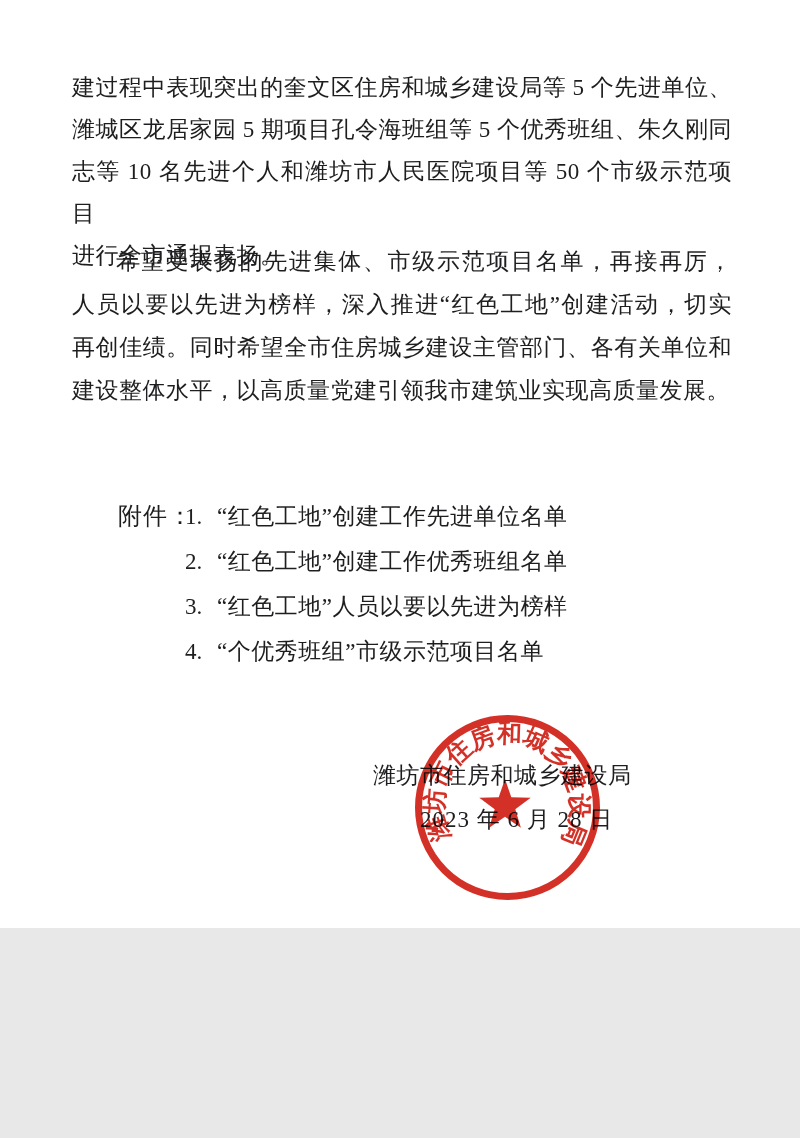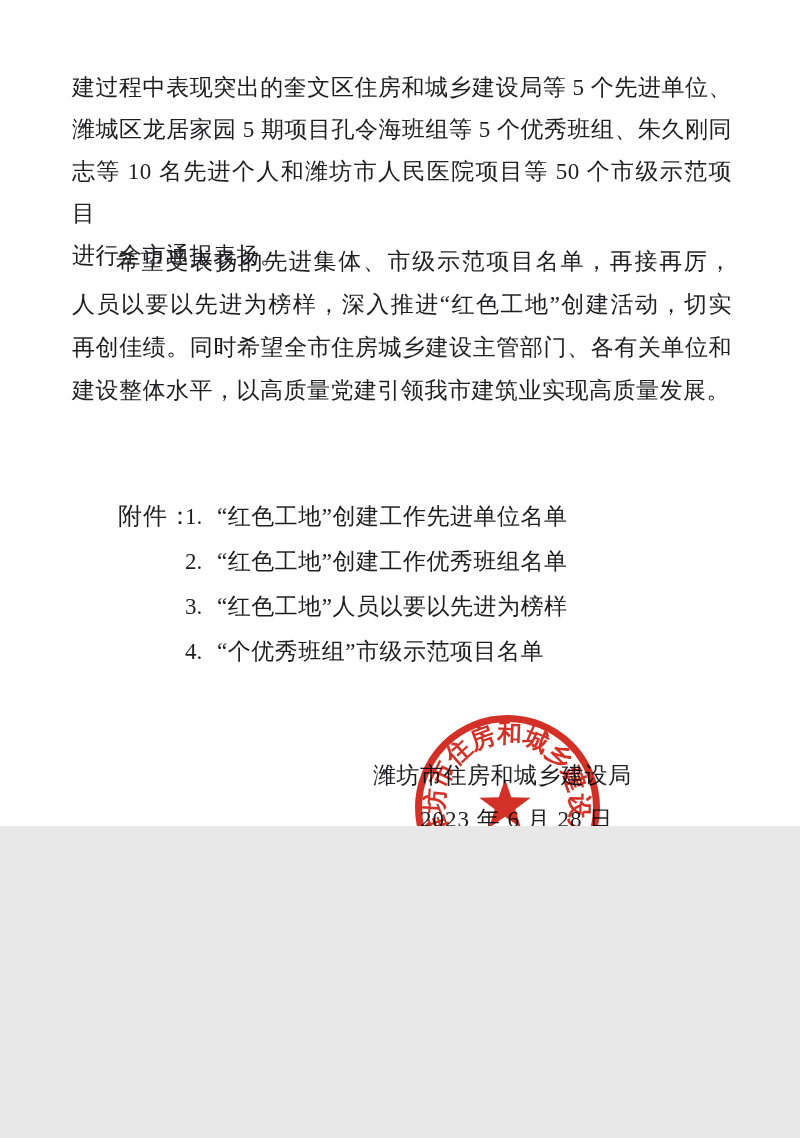--- a/index.html
+++ b/index.html
@@ -1,18 +1,18 @@
 <!DOCTYPE html>
 <html><head>
 <meta charset="utf-8">
 <style>
   html,body { margin:0; padding:0; background:#e8e8e8; }
   .page {
     position:relative;
-    width:800px; height:826px;
+    width:800px; height:928px;
     margin:0 auto;
     background:#ffffff;
     font-family:"Liberation Serif", serif;
     color:#1e1e20;
     overflow:hidden;
   }
   
   .bodyblock {
     position:absolute;
     left:72px; width:660px;

